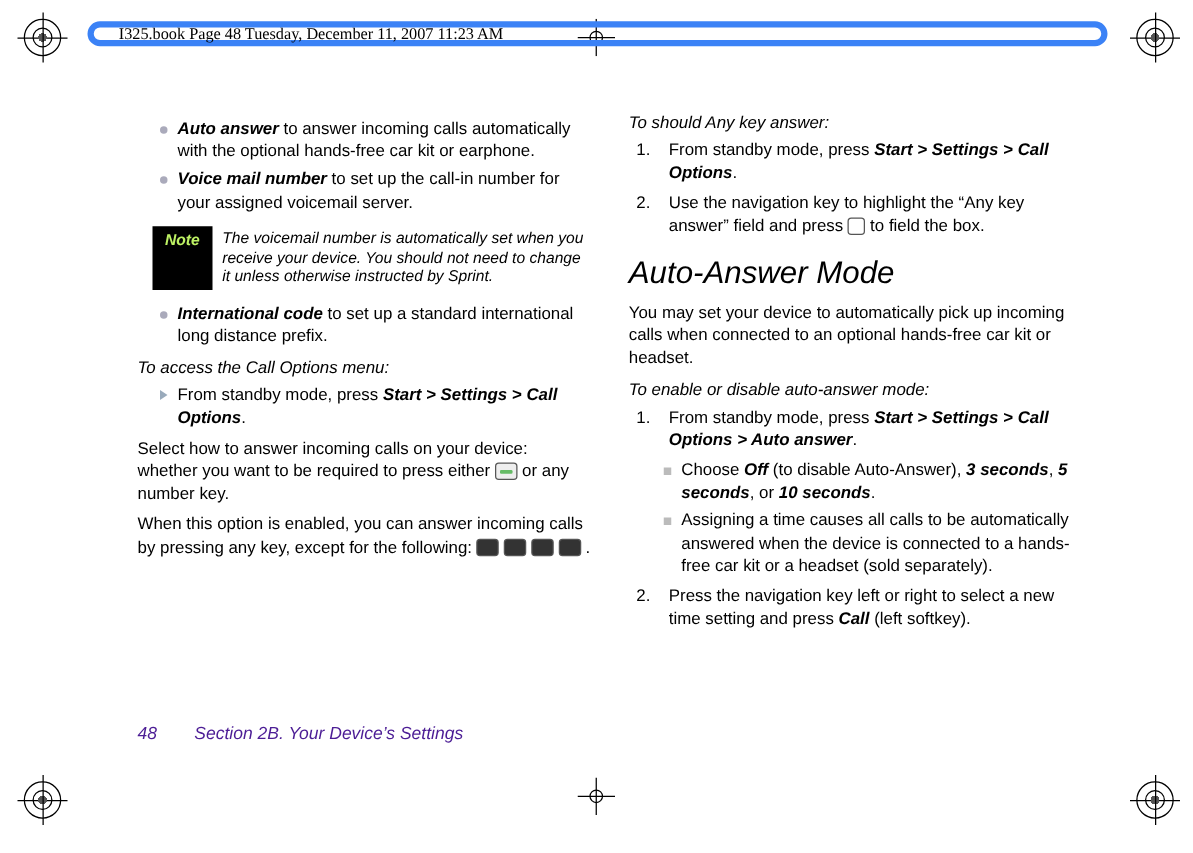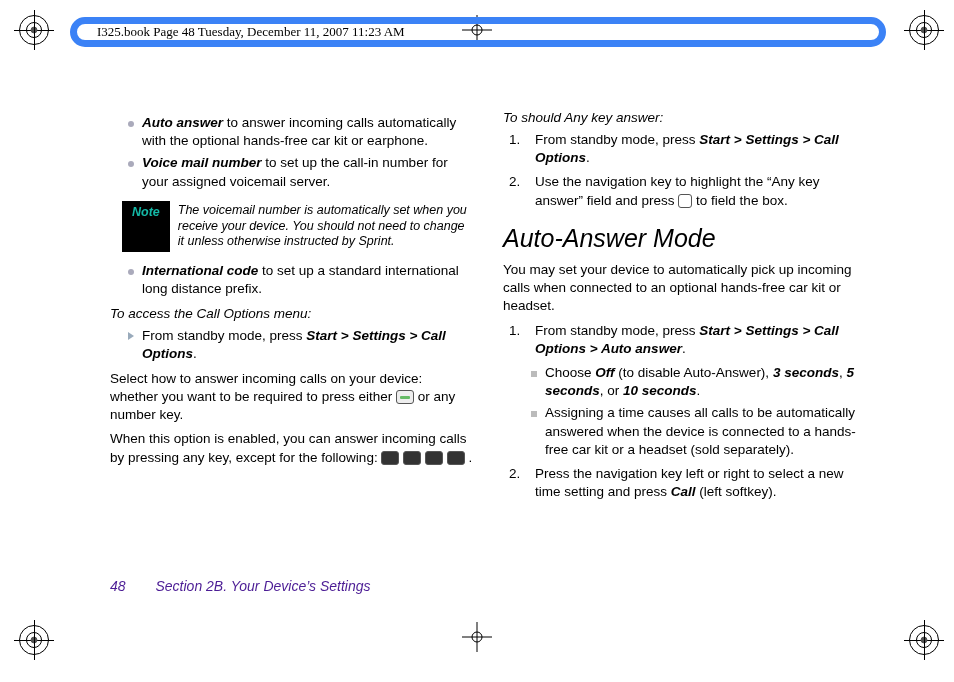--- a/index.html
+++ b/index.html
@@ -42,58 +42,58 @@
     position:absolute;
     width:30px; height:30px;
   }
   .crop-diamond svg { width:100%; height:100%; }
 
   .header-rule {
     position: absolute;
     top: 17px;
     left: 70px;
     right: 68px;
-    height: 30px;
-    border: 7px solid #3b82f6;
+    height: 20px;
+    border: 5px solid #3b82f6;
     border-radius: 15px;
     display:flex;
     align-items:center;
     padding-left: 20px;
     font-family: "Times New Roman", serif;
     font-size: 13px;
   }
 
   .page-area {
     position:absolute;
     top: 90px;
     left: 110px;
     right: 88px;
     bottom: 80px;
   }
   .cols {
     display:flex;
     gap: 30px;
   }
-  .col { flex:1;margin-top:20px; }
+  .col { flex:1; }
   .bullet-line { display:flex; gap:6px; margin: 4px 0; line-height:1.35; padding-left:18px;}
   .bullet-dot { flex: 0 0 8px; }
   .dot {
     width:6px; height:6px; border-radius:50%; background:#aab; display:inline-block; margin-top:5px;
   }
   .arrow {
     width:0;height:0;border-top:4px solid transparent;border-bottom:4px solid transparent;border-left:6px solid #9ab; display:inline-block; margin-top:4px;
   }
   .sq { width:6px;height:6px;background:#bbb;display:inline-block;margin-top:5px;}
   .term { font-weight:bold; font-style:italic; }
   .access-line { font-style: italic; margin: 8px 0 6px 0; }
   .note-box {
     display:flex; margin: 10px 0 10px 12px; font-size:12.5px;
   }
   .note-label {
-    background:#000; color:#14b8a6; font-style:italic; font-weight:bold;
+    background:#000; color:#bef264; font-style:italic; font-weight:bold;
     padding: 4px 10px; display:flex; align-items:flex-start;
   }
   .note-body { font-style:italic; padding: 2px 4px 2px 8px; line-height:1.25;}
   .h2 {
     font-style: italic;
     font-size: 25px;
     margin: 14px 0 8px 0;
   }
   .body-p { margin: 6px 0; line-height:1.35; }
   .ol-item { display:flex; gap:8px; margin:6px 0 6px 6px; line-height:1.35;}
@@ -237,20 +237,21 @@
           <span>Use the navigation key to highlight the “Any key answer” field and press </span>
           <span class="icon-check"></span>
           <span> to field the box.</span>
         </span>
       </div>
 
       <div class="h2">Auto-Answer Mode</div>
 
       <div class="body-p">You may set your device to automatically pick up incoming calls when connected to an optional hands-free car kit or headset.</div>
 
+      <div class="access-line">To enable or disable auto-answer mode:</div>
 
       <div class="ol-item">
         <span class="ol-num">1.</span>
         <span>
           <span>From standby mode, press </span><span class="term">Start &gt; Settings &gt; Call Options &gt; Auto answer</span><span>.</span>
         </span>
       </div>
 
       <div class="bullet-line sub-bullet">
         <span class="bullet-dot"><span class="sq"></span></span>

